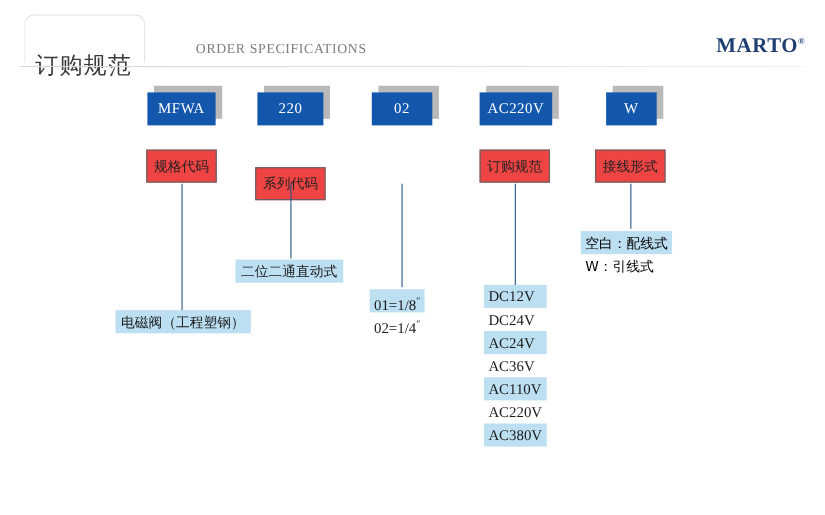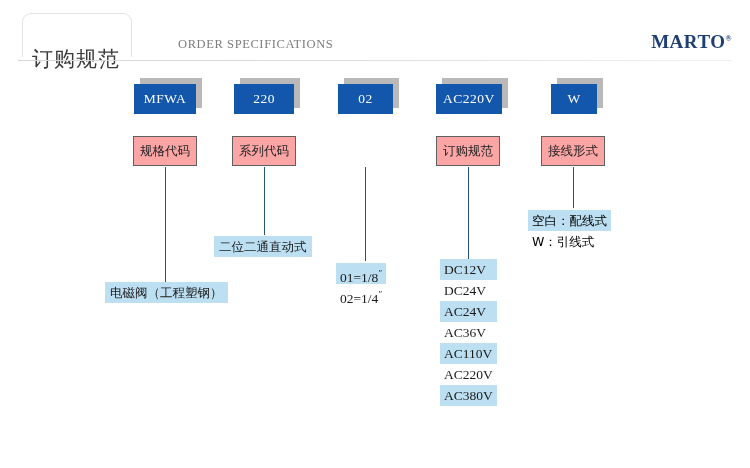--- a/index.html
+++ b/index.html
@@ -120,21 +120,21 @@
     letter-spacing: 0.5px;
     white-space: nowrap;
   }
 
   
   .labelbox {
     position: absolute;
     top: 136px;
     height: 30px;
     border: 1px solid #606060;
-    background: #fca5a5;
+    background: #ef4444;
     box-sizing: border-box;
     font-size: 12.5px;
     line-height: 28px;
     text-align: center;
     color: #222222;
     font-family: "DejaVu Sans", "Liberation Sans", sans-serif;
     white-space: nowrap;
   }
 
   
@@ -213,21 +213,21 @@
   <div class="labelbox" style="left:133px; width:64px;">规格代码</div>
   <div class="vline" style="left:165px; top:167px; height:117px;"></div>
   <div class="callout" style="left:105px; top:282px;">
     <span class="inline-box">电磁阀（工程塑钢）</span>
   </div>
 
   <div class="chip-wrap" style="left:234px; width:60px;">
     <div class="chip-shadow"></div>
     <div class="chip">220</div>
   </div>
-  <div class="labelbox" style="left:232px; width:64px;">系列代码</div>
+  <div class="labelbox" style="left:232px; width:64px;margin-top:16px;">系列代码</div>
   <div class="vline" style="left:264px; top:167px; height:68px;"></div>
   <div class="callout" style="left:214px; top:236px;">
     <span class="inline-box">二位二通直动式</span>
   </div>
 
   <div class="chip-wrap" style="left:338px; width:55px;">
     <div class="chip-shadow"></div>
     <div class="chip">02</div>
   </div>
   <div class="vline" style="left:365px; top:167px; height:94px;"></div>

